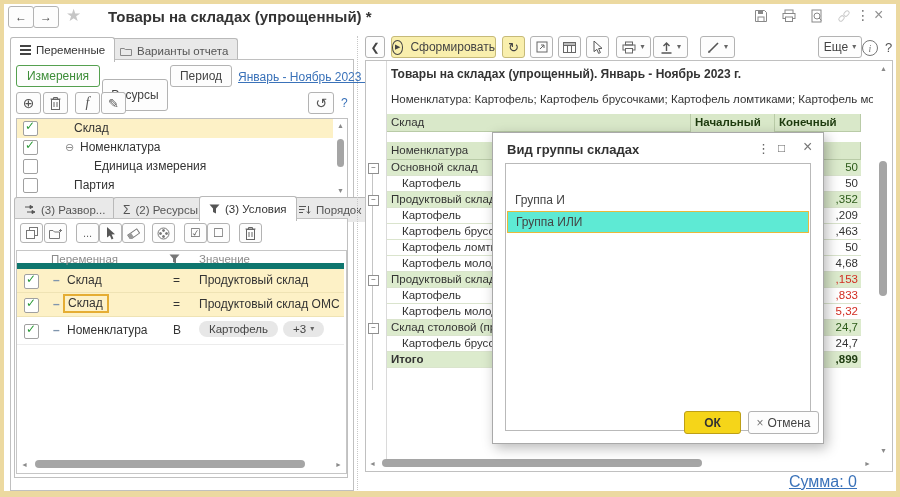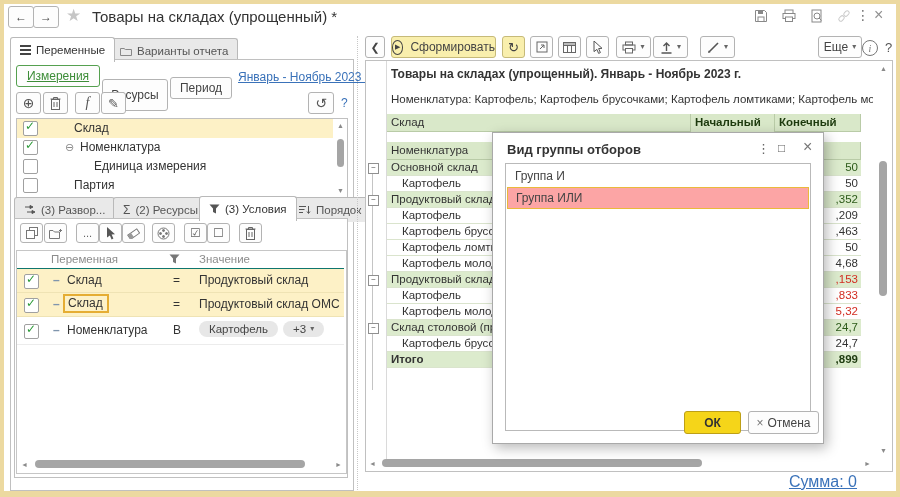--- a/index.html
+++ b/index.html
@@ -7,21 +7,21 @@
        font-family:"Liberation Sans","DejaVu Sans",sans-serif;font-size:12px;color:#333;
        overflow:hidden;}
   .abs{position:absolute;box-sizing:border-box;}
   
   .frame{position:absolute;background:#ecd9a0;z-index:70;pointer-events:none;}
   
   .btn{position:absolute;box-sizing:border-box;background:#fdfdfd;border:1px solid #b3b3b3;
        border-radius:3px;display:flex;align-items:center;justify-content:center;
        font-size:12px;color:#444;gap:4px;}
   .ybtn{background:#f9efad;border-color:#c6ba79;}
-  .greenbtn{border-color:#55a04f;color:#3d8d38;text-decoration:underline;}
+  .greenbtn{border-color:#55a04f;color:#3d8d38;}
   .caret{font-size:8px;color:#666;line-height:1;}
   
   .tab{position:absolute;box-sizing:border-box;height:21px;top:38px;background:#e9e9e9;
        border:1px solid #b9b9b9;border-bottom:none;border-radius:3px 3px 0 0;
        display:inline-flex;align-items:center;gap:5px;padding:12px 9px;font-size:11.5px;color:#555;}
   .tab.active{background:#fff;color:#333;height:23px;top:37px;z-index:3;}
   .panelbox{position:absolute;border:1px solid #c0c0c0;background:#fff;}
   
   .cb{position:absolute;width:13px;height:13px;border:1px solid #a0a0a0;border-radius:2px;background:#fff;}
   .cb.on::after{content:"\2713";position:absolute;left:1px;top:-3px;font-size:12px;font-weight:bold;color:#2c9a38;}
@@ -47,22 +47,22 @@
   .rrow.g .val{color:#2c5a19;}
   .val.neg{color:#d22d22 !important;}
   .rrow.t{background:#dcebcd;font-weight:bold;}
   .rrow.t .val{color:#1f3c10;}
   .expbox{position:absolute;width:9px;height:9px;border:1px solid #909090;background:#fff;
           font-size:8px;line-height:7px;text-align:center;color:#555;z-index:2;}
   
   .dialog{position:absolute;left:492px;top:132px;width:330px;height:310px;background:#fff;
           border:1px solid #a9a9a9;box-shadow:3px 4px 12px rgba(0,0,0,.28);z-index:50;}
   .dlg-item{position:absolute;left:1px;right:1px;height:22px;font-size:12px;color:#444;
-            display:flex;align-items:center;padding-left:8px;box-sizing:border-box;}
-  .dlg-item.sel{background:#fca5a5;border:1px solid #eab93b;}
+            display:flex;align-items:center;padding-left:8px;box-sizing:border-box;margin-top:24px;}
+  .dlg-item.sel{background:#5eead4;border:1px solid #eab93b;}
   .icon{display:inline-block;line-height:1;}
   svg{display:block;}
   .tbtn{position:absolute;box-sizing:border-box;width:25px;height:22px;background:#fdfdfd;
         border:1px solid #b3b3b3;border-radius:3px;display:flex;align-items:center;justify-content:center;color:#555;}
   .playcirc{width:13px;height:13px;border:1px solid #444;border-radius:50%;display:flex;
             align-items:center;justify-content:center;font-size:7px;color:#444;}
   .infocirc{width:14px;height:14px;border:1px solid #777;border-radius:50%;display:flex;
             align-items:center;justify-content:center;font-size:10px;color:#777;
             font-family:"Liberation Serif",serif;font-style:italic;}
 </style>
@@ -74,21 +74,21 @@
 <div class="frame" style="left:0;top:0;bottom:0;width:4px;"></div>
 <div class="frame" style="right:0;top:0;bottom:0;width:4px;"></div>
 
 <div class="btn" style="left:8px;top:6px;width:26px;height:22px;">
     <span class="icon">←</span>
   </div>
 <div class="btn" style="left:33px;top:6px;width:26px;height:22px;">
     <span class="icon">→</span>
   </div>
 <div class="abs" style="left:66px;top:5px;font-size:17px;color:#c6c6c6;">★</div>
-<div class="abs" style="left:92px;top:8px;font-size:15px;font-weight:400;color:#333;">Товары на складах (упрощенный) *</div>
+<div class="abs" style="left:108px;top:8px;font-size:15px;font-weight:700;color:#333;">Товары на складах (упрощенный) *</div>
 
 <div class="abs" style="left:753px;top:8px;">
   <svg width="16" height="16" viewBox="0 0 16 16">
       <path d="M2.5 2.5h9l2 2v9h-11z" fill="none" stroke="#888"></path>
       <rect x="5" y="9" width="6" height="4.5" fill="none" stroke="#888"></rect>
       <rect x="5" y="3" width="5" height="3" fill="#888"></rect>
     </svg>
 </div>
 <div class="abs" style="left:781px;top:8px;">
   <svg width="16" height="16" viewBox="0 0 16 16">
@@ -133,21 +133,21 @@
         <path d="M.5 2.5v7h11v-6h-6l-1.5-1h-3.5z" fill="none" stroke="#888"></path>
       </svg>
     </span>
   <span>Варианты отчета</span>
 </div>
 
 <div class="panelbox" style="left:10px;top:59px;width:342px;height:430px;"></div>
 
 <div class="btn greenbtn" style="left:16px;top:65px;width:84px;height:22px;">Измерения</div>
 <div class="btn" style="left:102px;top:79px;width:66px;height:32px;">Ресурсы</div>
-<div class="btn" style="left:170px;top:77px;width:62px;height:22px;text-align:center;">Период</div>
+<div class="btn" style="left:170px;top:65px;width:62px;height:22px;text-align:center;">Период</div>
 <div class="abs link" style="left:238px;top:70px;font-size:12px;">Январь - Ноябрь 2023 г.</div>
 
 <div class="tbtn" style="left:16px;top:92px;font-size:14px;">
     <span class="icon">⊕</span>
   </div>
 <div class="tbtn" style="left:43px;top:92px;">
   <span class="icon">
       <svg width="11" height="13" viewBox="0 0 11 13">
         <path d="M.5 2h10M3.5 2v-1.5h4V2" fill="none" stroke="#666"></path>
         <rect x="1.5" y="2.5" width="8" height="10" fill="none" stroke="#666"></rect>
@@ -282,21 +282,21 @@
       <svg width="11" height="13" viewBox="0 0 11 13">
         <path d="M.5 2h10M3.5 2v-1.5h4V2" fill="none" stroke="#666"></path>
         <rect x="1.5" y="2.5" width="8" height="10" fill="none" stroke="#666"></rect>
         <path d="M4 5v5M7 5v5" stroke="#666"></path>
       </svg>
     </span>
 </div>
 
 <div class="panelbox" style="left:16px;top:250px;width:329px;height:222px;border-color:#c6c6c6;">
 
-  <div class="abs fg-hdr" style="left:0;top:0;width:327px;height:18px;border-bottom:1px solid #0f766e;text-align:center;">
+  <div class="abs fg-hdr" style="left:0;top:0;width:327px;height:18px;border-bottom:6px solid #0f766e;text-align:center;">
     <span class="abs" style="left:34px;top:2px;">Переменная</span>
     <span class="abs" style="left:152px;top:3px;">
         <svg width="11" height="10" viewBox="0 0 11 10">
           <path d="M.5.5h10L7 4.5V9.5L4 8V4.5z" fill="#777"></path>
         </svg>
       </span>
     <span class="abs" style="left:182px;top:2px;">Значение</span>
   </div>
 
   <div class="abs" style="left:0;top:18px;width:327px;height:24px;background:#fdf1c6;border-bottom:1px solid #efe3b4;">
@@ -492,21 +492,21 @@
   <div class="abs" style="left:3px;bottom:2px;width:502px;height:11px;">
     <span class="sb-ar" style="left:0;top:2px;">◄</span>
     <span class="thumb" style="left:13px;top:1px;width:320px;height:8px;"></span>
     <span class="sb-ar" style="right:0;top:2px;">►</span>
   </div>
 </div>
 
 <div class="abs link" style="left:760px;top:473px;width:97px;text-align:right;font-size:16px;">Сумма: 0</div>
 
 <div class="dialog">
-  <div class="abs" style="left:14px;top:9px;font-size:13px;font-weight:bold;color:#333;">Вид группы отборов</div>
+  <div class="abs" style="left:14px;top:9px;font-size:13px;font-weight:bold;color:#333;">Вид группы складах</div>
   <div class="abs" style="left:264px;top:8px;font-size:13px;color:#666;">⋮</div>
   <div class="abs" style="left:285px;top:8px;font-size:12px;color:#666;">□</div>
   <div class="abs" style="left:310px;top:5px;font-size:16px;color:#777;">×</div>
   <div class="abs" style="left:12px;top:30px;width:306px;height:268px;border:1px solid #b9b9b9;">
     <div class="dlg-item" style="top:1px;">
         <span>Группа И</span>
       </div>
     <div class="dlg-item sel" style="top:23px;">
         <span>Группа ИЛИ</span>
       </div>

